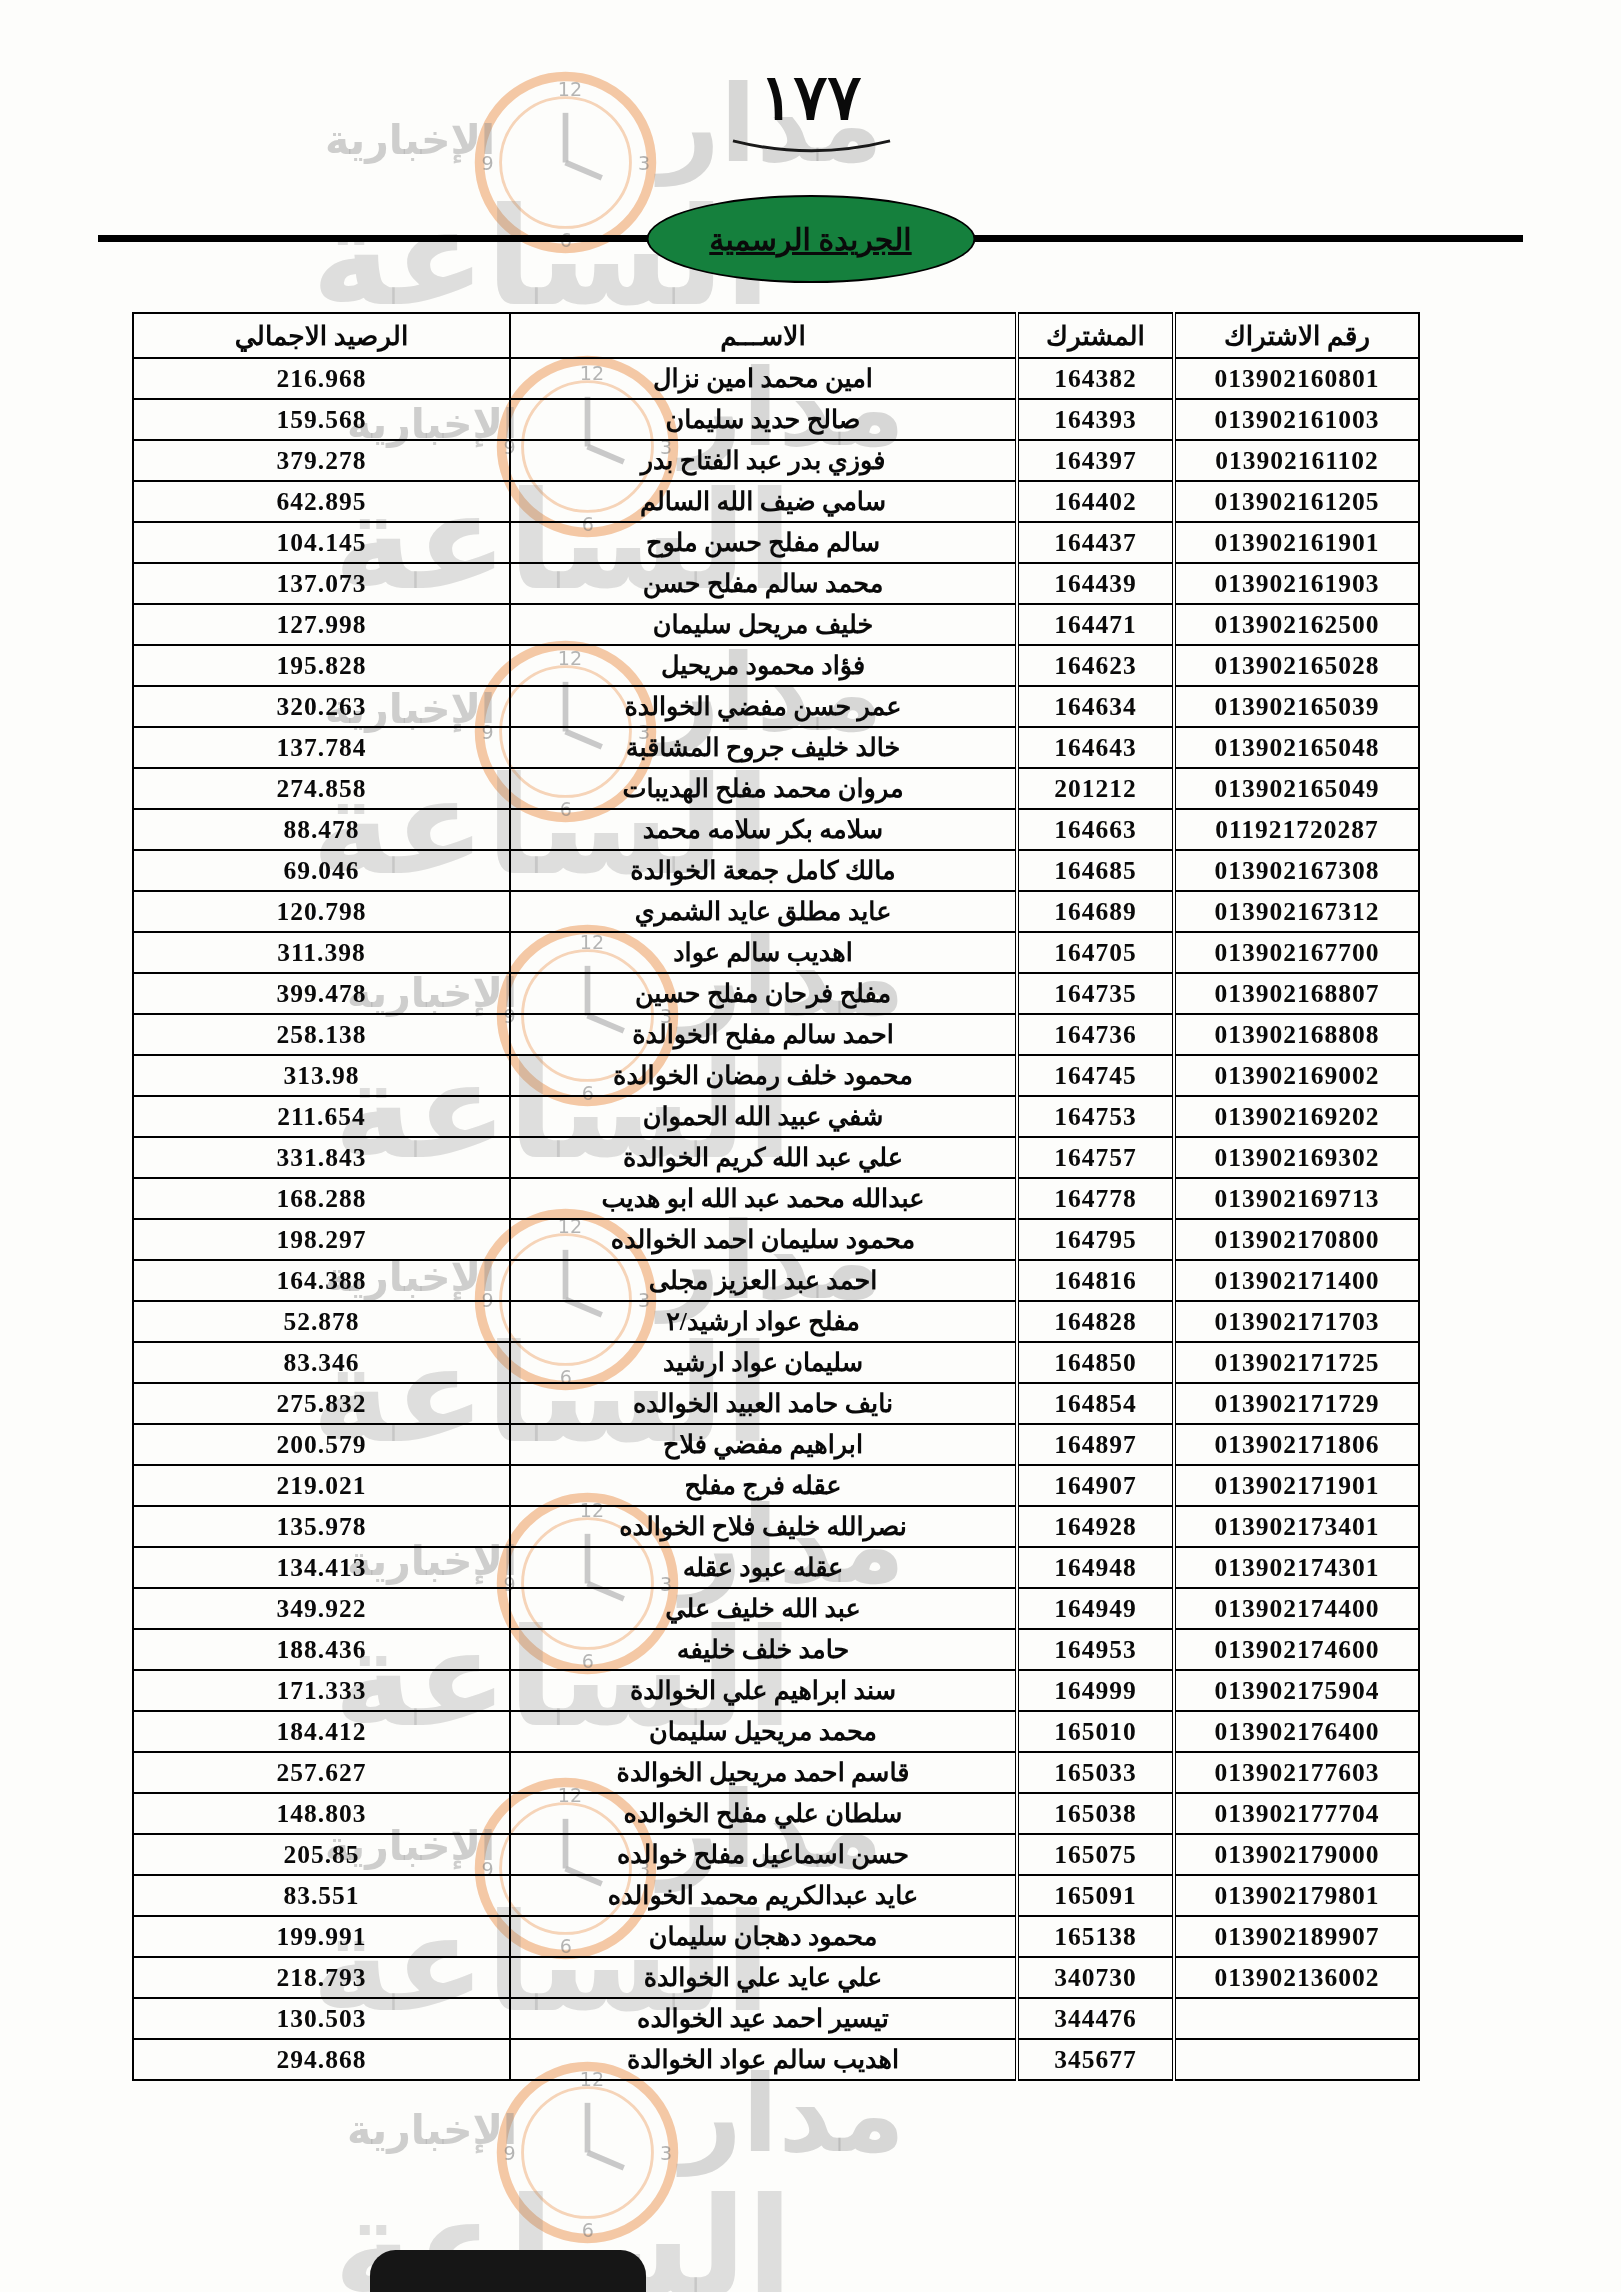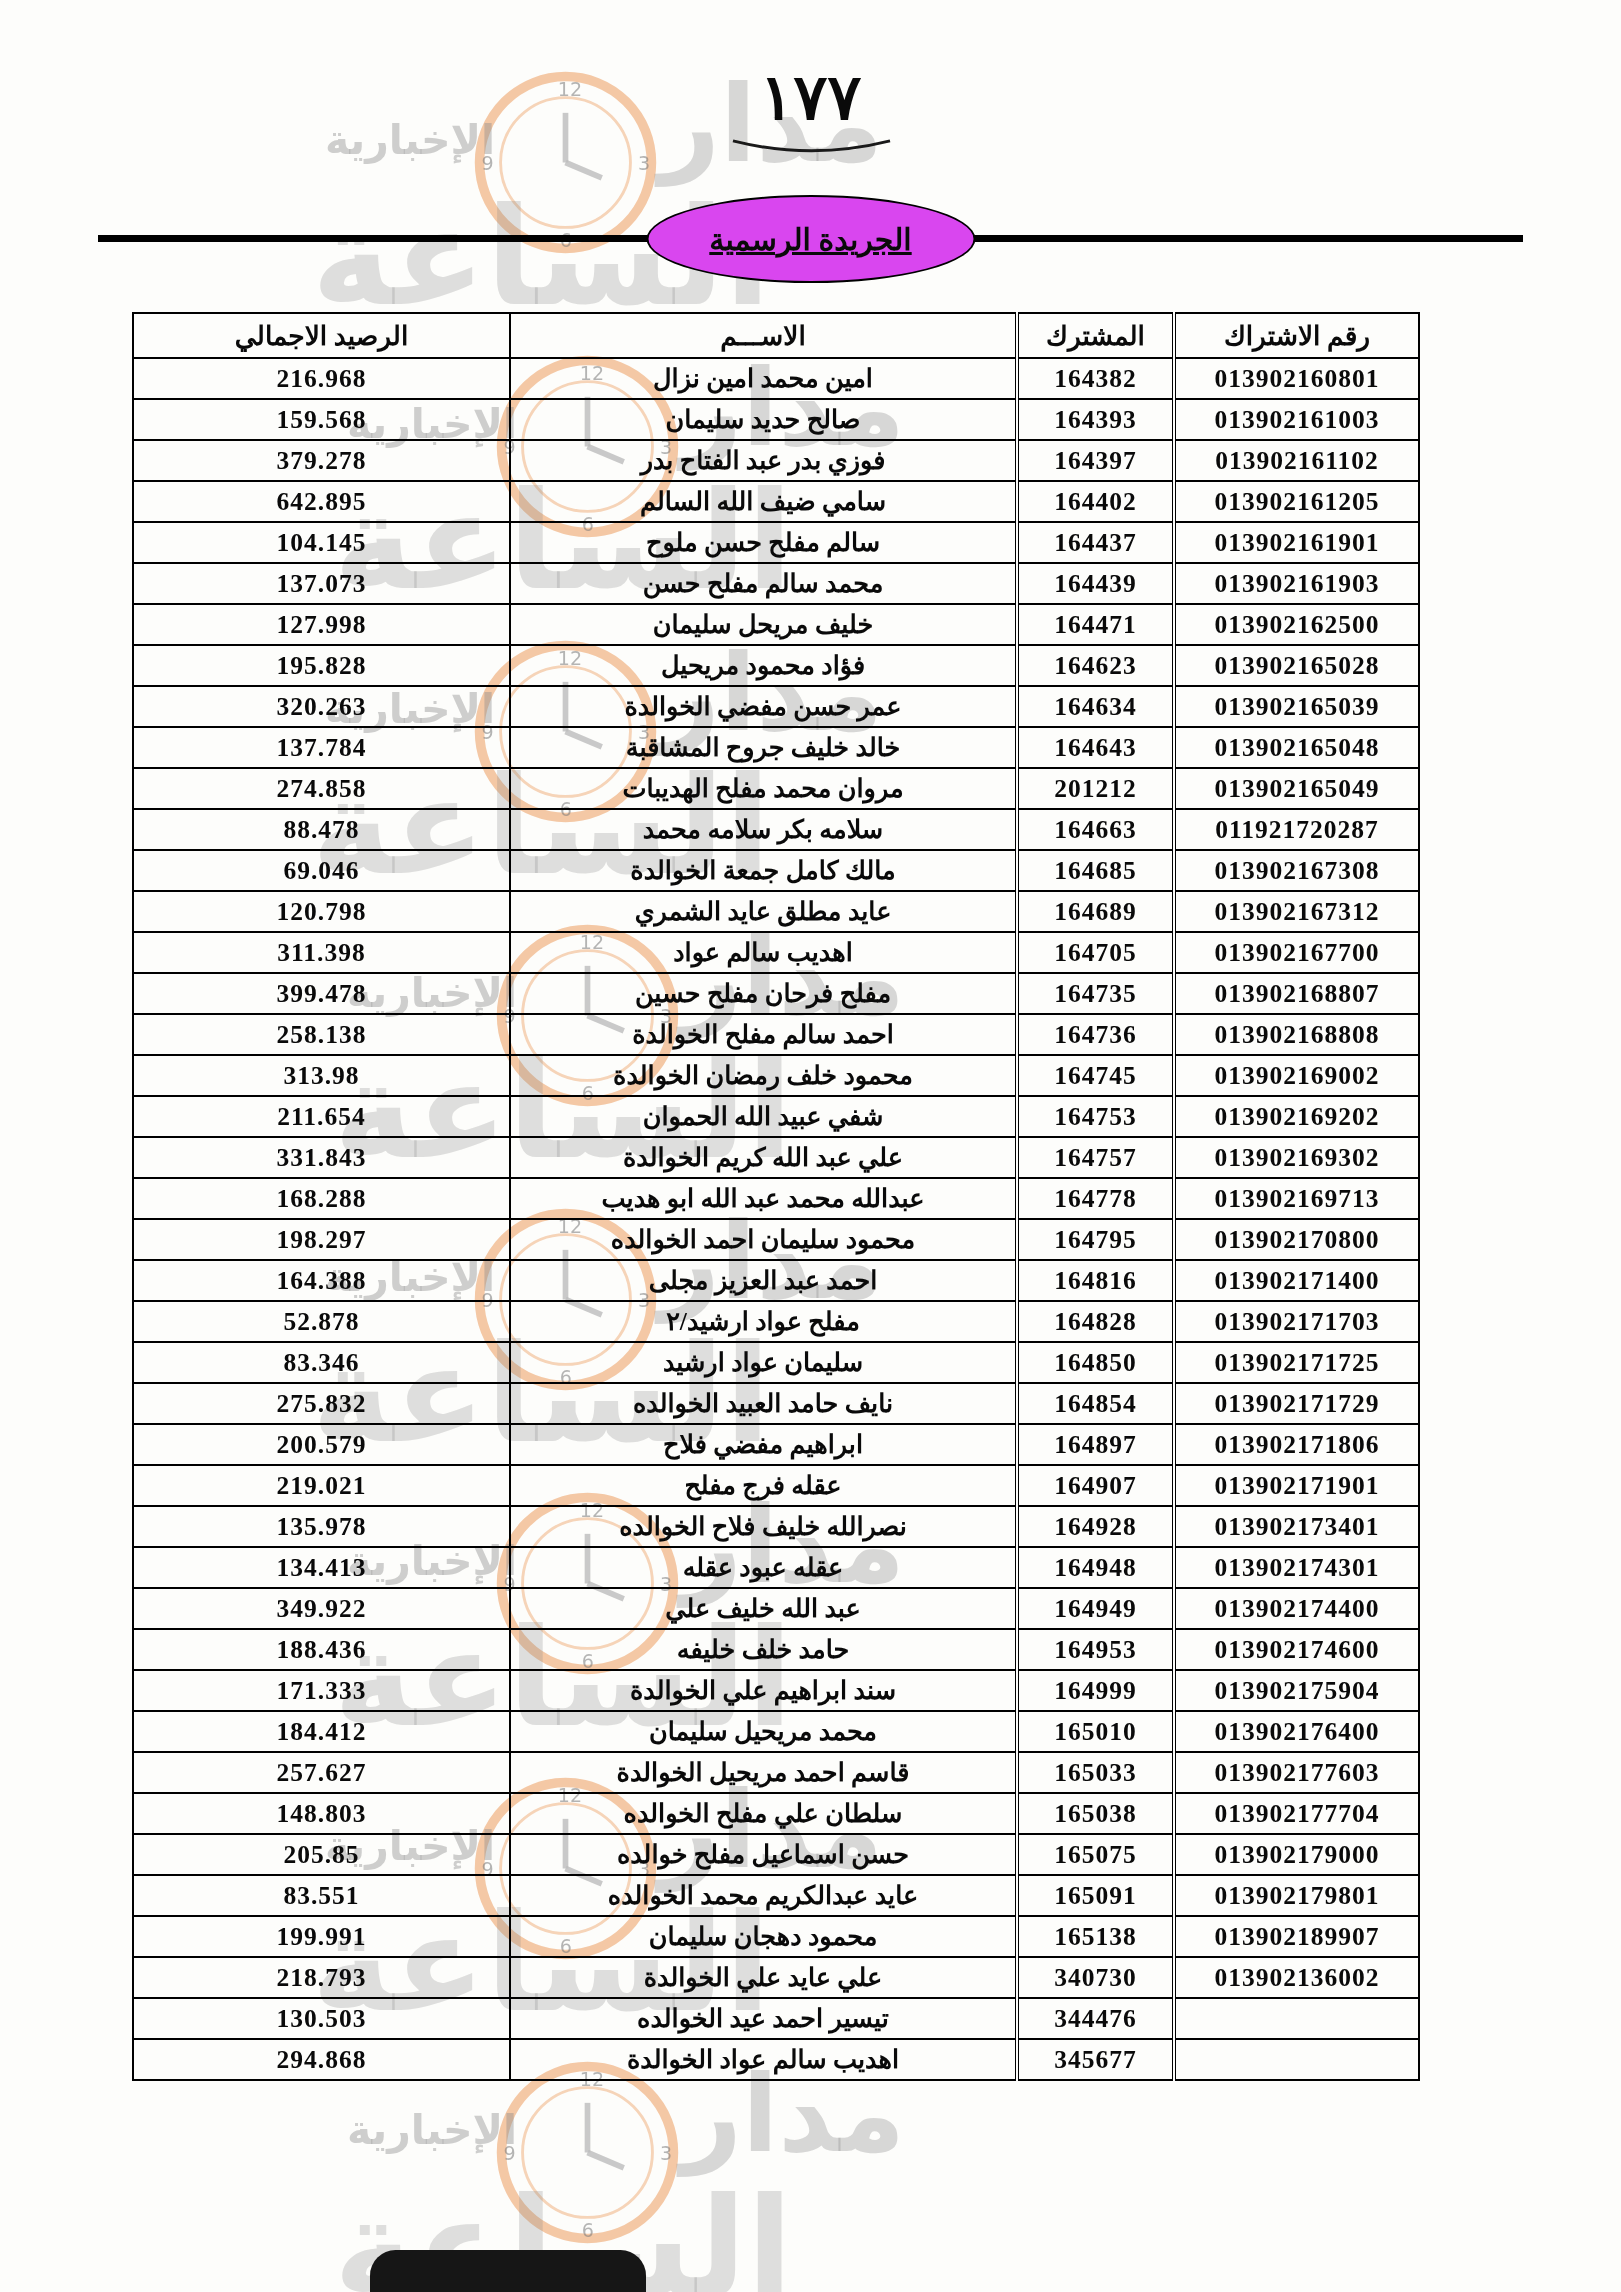--- a/index.html
+++ b/index.html
@@ -32,21 +32,21 @@
     position:absolute; top:61px; left:0; right:0;
     text-align:center; font-size:63px; font-weight:bold; z-index:3;
   }
   .page-number-flourish { position:absolute; top:137px; left:calc(50% - 83px); z-index:3; }
   .header-rule {
     position:absolute; top:235px; left:98px; width:1425px; height:6.9px;
     background:#000; z-index:1;
   }
   .banner-ellipse {
     position:absolute; top:195px; left:50%; transform:translateX(-50%);
-    width:329px; height:88px; background:#d946ef;
+    width:329px; height:88px; background:#15803d;
     border:2.9px solid #000; border-radius:50%;
     display:flex; align-items:center; justify-content:center;
     z-index:2;
   }
   .banner-ellipse span {
     font-size:30px; font-weight:bold; text-decoration:underline;
   }
 
   
   .gazette-table {

